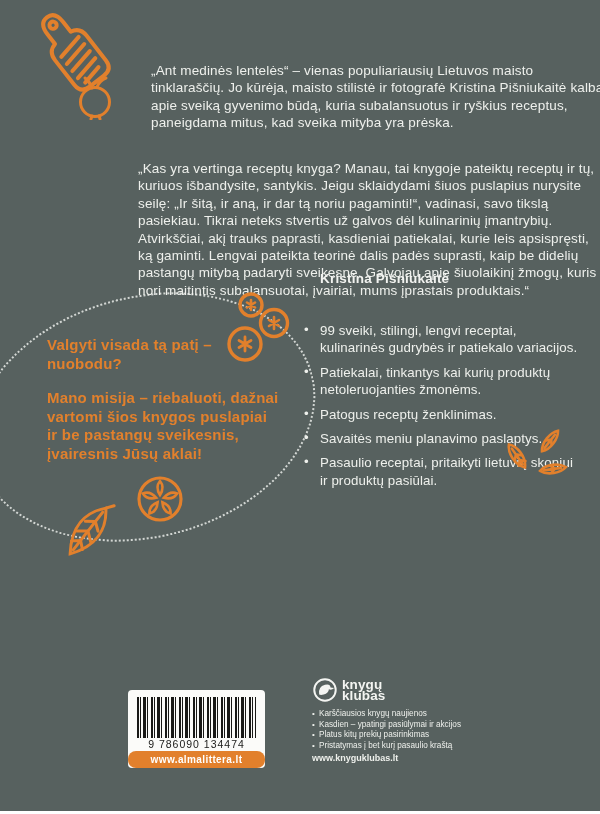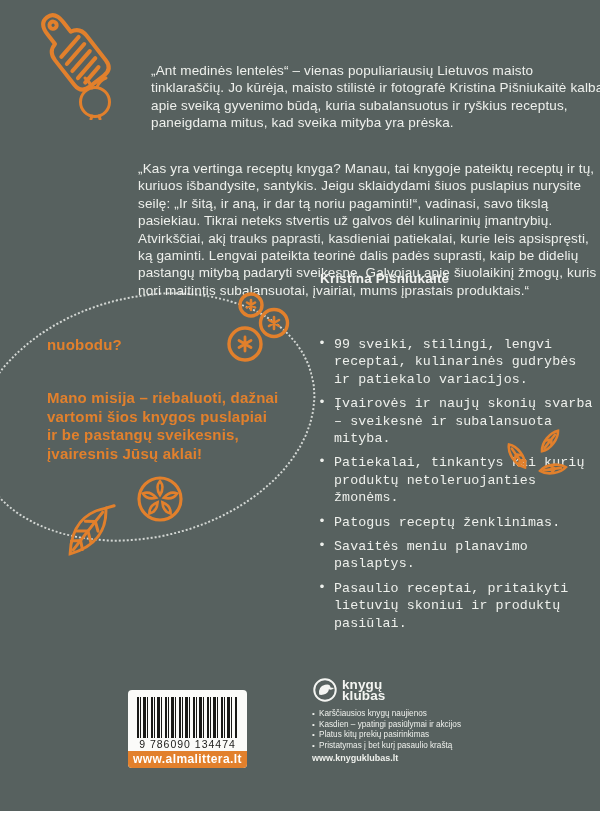--- a/index.html
+++ b/index.html
@@ -17,38 +17,38 @@
             font-weight:bold; font-size:13.5px; color:#f2f3f0; letter-spacing:0.2px; }
 
   .callout { position:absolute; color:#e2802c; font-weight:bold; font-size:15px;
              line-height:18.5px; letter-spacing:0.2px; }
   #callout-q { left:47px; top:336px; }
   #callout-m { left:47px; top:389px; }
 
   .dotted-ellipse { position:absolute; left:-28px; top:296px; width:342px; height:238px;
     border:2px dotted rgba(242,244,241,0.8); border-radius:50%; transform:rotate(-14deg); }
 
-  ul.features { position:absolute; left:299px; top:318px; width:278px; margin:18px; padding:0; list-style:none;font-family:Liberation Mono, monospace; }
+  ul.features { position:absolute; left:299px; top:318px; width:278px; margin:4px; padding:0; list-style:none; }
   ul.features li { position:relative; padding-left:17px; margin:0 0 7px 0; color:#eef0ec;
     font-size:13.3px; line-height:17.4px; letter-spacing:0.1px; }
   ul.features li::before { content:"•"; position:absolute; left:1px; top:-1px; color:#eef0ec; }
 
-  .barcode { position:absolute; left:128px; top:690px; width:119px; height:78px;
+  .barcode { position:absolute; left:128px; top:690px; width:137px; height:78px;
     background:#fbfbf9; border-radius:4px; overflow:hidden; }
   .bars { position:absolute; left:9px; right:9px; top:7px; height:41px;
     background:repeating-linear-gradient(90deg,
       #191917 0 2px, transparent 2px 3px,
       #191917 3px 4px, transparent 4px 6px,
       #191917 6px 9px, transparent 9px 10px,
       #191917 10px 11px, transparent 11px 14px); }
   .isbn { position:absolute; left:0; right:0; top:48px; text-align:center;
     font-size:10.5px; color:#20201e; letter-spacing:1px; }
   .alma { position:absolute; left:0; right:0; bottom:0; height:17px; background:#e2802c;
-    color:#ffffff; font-weight:bold; font-size:12px; text-align:center; line-height:17px;
-    letter-spacing:0.4px; }
+    color:#ffffff; font-weight:bold; font-size:10px; text-align:center; line-height:17px;
+    letter-spacing:0.4px;border-radius:8px; }
 
   .publisher { position:absolute; left:276px; top:677px; width:300px; color:#eef0ec;margin-left:36px; }
   .logo-row { display:flex; align-items:center; height:26px; }
   .logo-badge { position:relative; width:26px; height:26px; }
   .logo-badge svg { position:absolute; left:0; top:0; }
   .logo-text { margin-left:4px; color:#f4f5f2; font-weight:bold; font-size:13.5px;
     line-height:11.5px; letter-spacing:0.1px; }
   .club { margin-top:6px; }
   .club-heading { font-size:9.2px; font-weight:bold; letter-spacing:0.25px; }
   .club-list { margin:3px 0 0 0; padding:0; list-style:none; }
@@ -97,32 +97,32 @@
       <circle cx="31" cy="15" r="11" stroke-width="3.4"></circle>
       <path d="M31 10 L31 20 M27 12.5 L35 17.5 M35 12.5 L27 17.5" stroke-width="2.6"></path>
       <circle cx="54" cy="33" r="13.5" stroke-width="3.4"></circle>
       <path d="M54 27 L54 39 M49 30 L59 36 M59 30 L49 36" stroke-width="2.6"></path>
       <circle cx="25" cy="54" r="16" stroke-width="3.4"></circle>
       <path d="M25 47 L25 61 M19 50.5 L31 57.5 M31 50.5 L19 57.5" stroke-width="2.8"></path>
     </g>
   </svg>
 
   <div class="callout" id="callout-q">
+    <div>Valgyti visada tą patį –</div>
     <div>nuobodu?</div>
   </div>
   <div class="callout" id="callout-m">
     <div>Mano misija – riebaluoti, dažnai</div>
     <div>vartomi šios knygos puslapiai</div>
     <div>ir be pastangų sveikesnis,</div>
     <div>įvairesnis Jūsų aklai!</div>
   </div>
 
   <ul class="features">
     <li>99 sveiki, stilingi, lengvi receptai, kulinarinės gudrybės ir patiekalo variacijos.</li>
-    <li>Įvairovės ir naujų skonių svarba – sveikesnė ir subalansuota mityba.</li>
     <li>Patiekalai, tinkantys kai kurių produktų netoleruojanties žmonėms.</li>
     <li>Patogus receptų ženklinimas.</li>
     <li>Savaitės meniu planavimo paslaptys.</li>
     <li>Pasaulio receptai, pritaikyti lietuvių skoniui ir produktų pasiūlai.</li>
   </ul>
 
   <svg style="left:500px; top:426px;" width="74" height="60" viewBox="0 0 74 60" fill="none">
     <g stroke="#e2802c" stroke-width="2.6" stroke-linecap="round">
       <g transform="translate(17,30) rotate(-35)">
         <path d="M0 14 C-7 6 -6 -8 0 -14 C6 -8 7 6 0 14 Z"></path>

